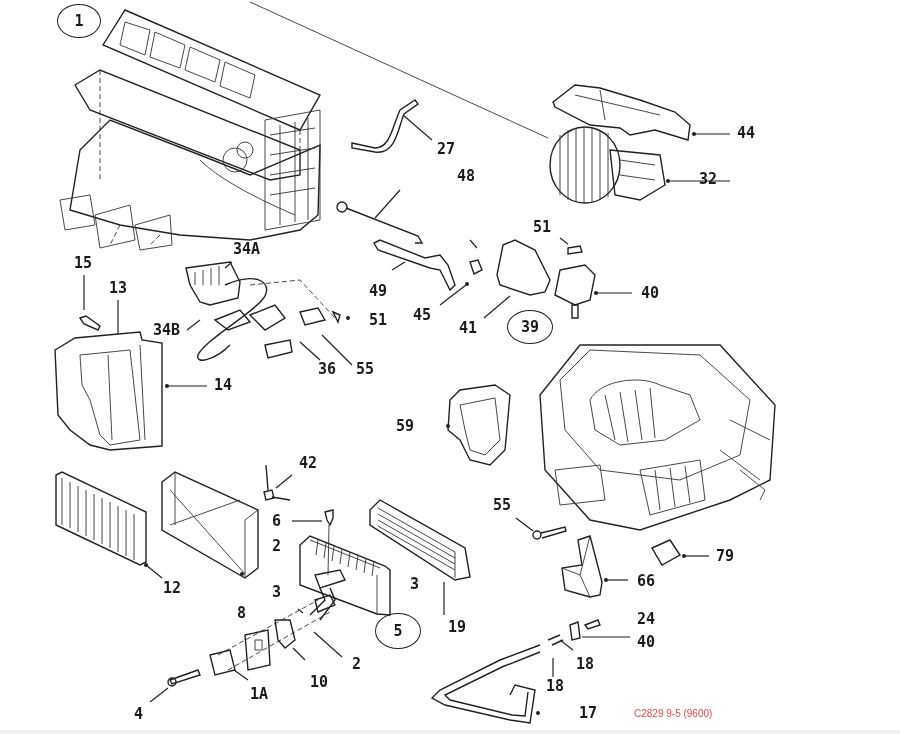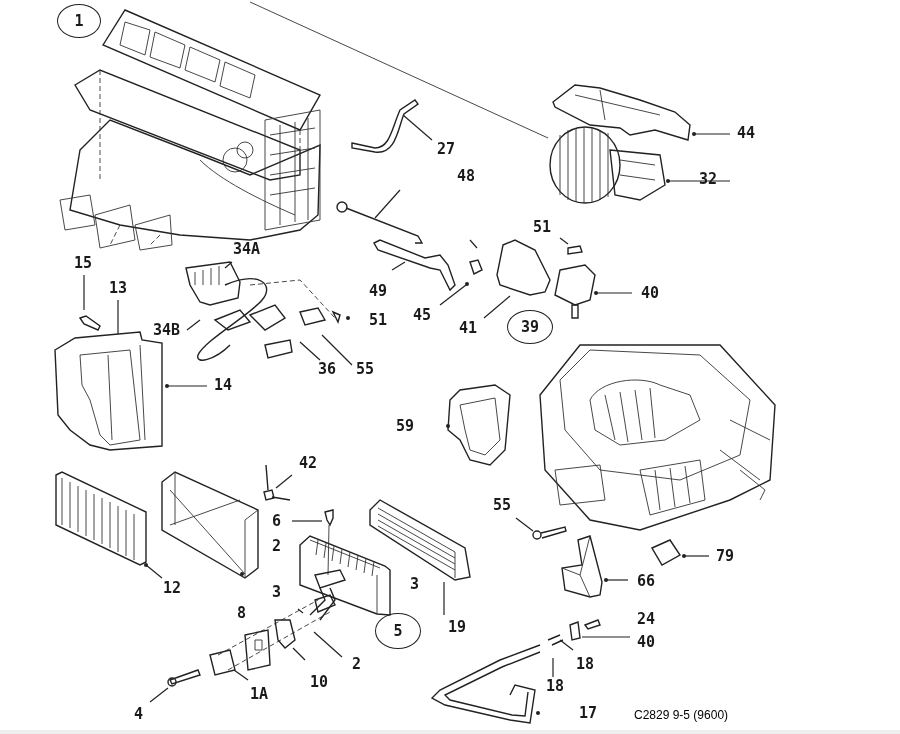--- a/index.html
+++ b/index.html
@@ -4,21 +4,21 @@
 <style>
   html, body { margin: 0; padding: 0; background: #ffffff; }
   body { width: 900px; height: 734px; overflow: hidden; position: relative;
          font-family: "DejaVu Sans Mono", monospace; }
   #canvas { position: absolute; left: 0; top: 0; width: 900px; height: 734px; }
   .lbl { position: absolute; font-family: "DejaVu Sans Mono", monospace; font-weight: bold;
          font-size: 15px; color: #1a1a1a; line-height: 1; white-space: nowrap; }
   .circ { position: absolute; border: 1px solid #222; border-radius: 50%;
           display: flex; align-items: center; justify-content: center;
           font-family: "DejaVu Sans Mono", monospace; font-weight: bold; font-size: 15px; color:#1a1a1a; }
-  .caption { position: absolute; font-family: "Liberation Sans", sans-serif; font-size: 12px; color:#000000; }
+  .caption { position: absolute; font-family: "Liberation Sans", sans-serif; font-size: 10px; color:#ef4444; }
   .footer-bar { position: absolute; left:0; right:0; bottom:0; height: 4px; background:#eeeeee; }
   svg .part { fill: none; stroke: #222; stroke-width: 1.4; }
   svg .thin { fill: none; stroke: #333; stroke-width: 0.9; }
   svg .dash { fill: none; stroke: #333; stroke-width: 0.9; stroke-dasharray: 5 3; }
   svg .lead { stroke: #222; stroke-width: 1.2; fill: none; }
   svg .dot { fill: #222; }
 </style>
 </head>
 <body>
 

